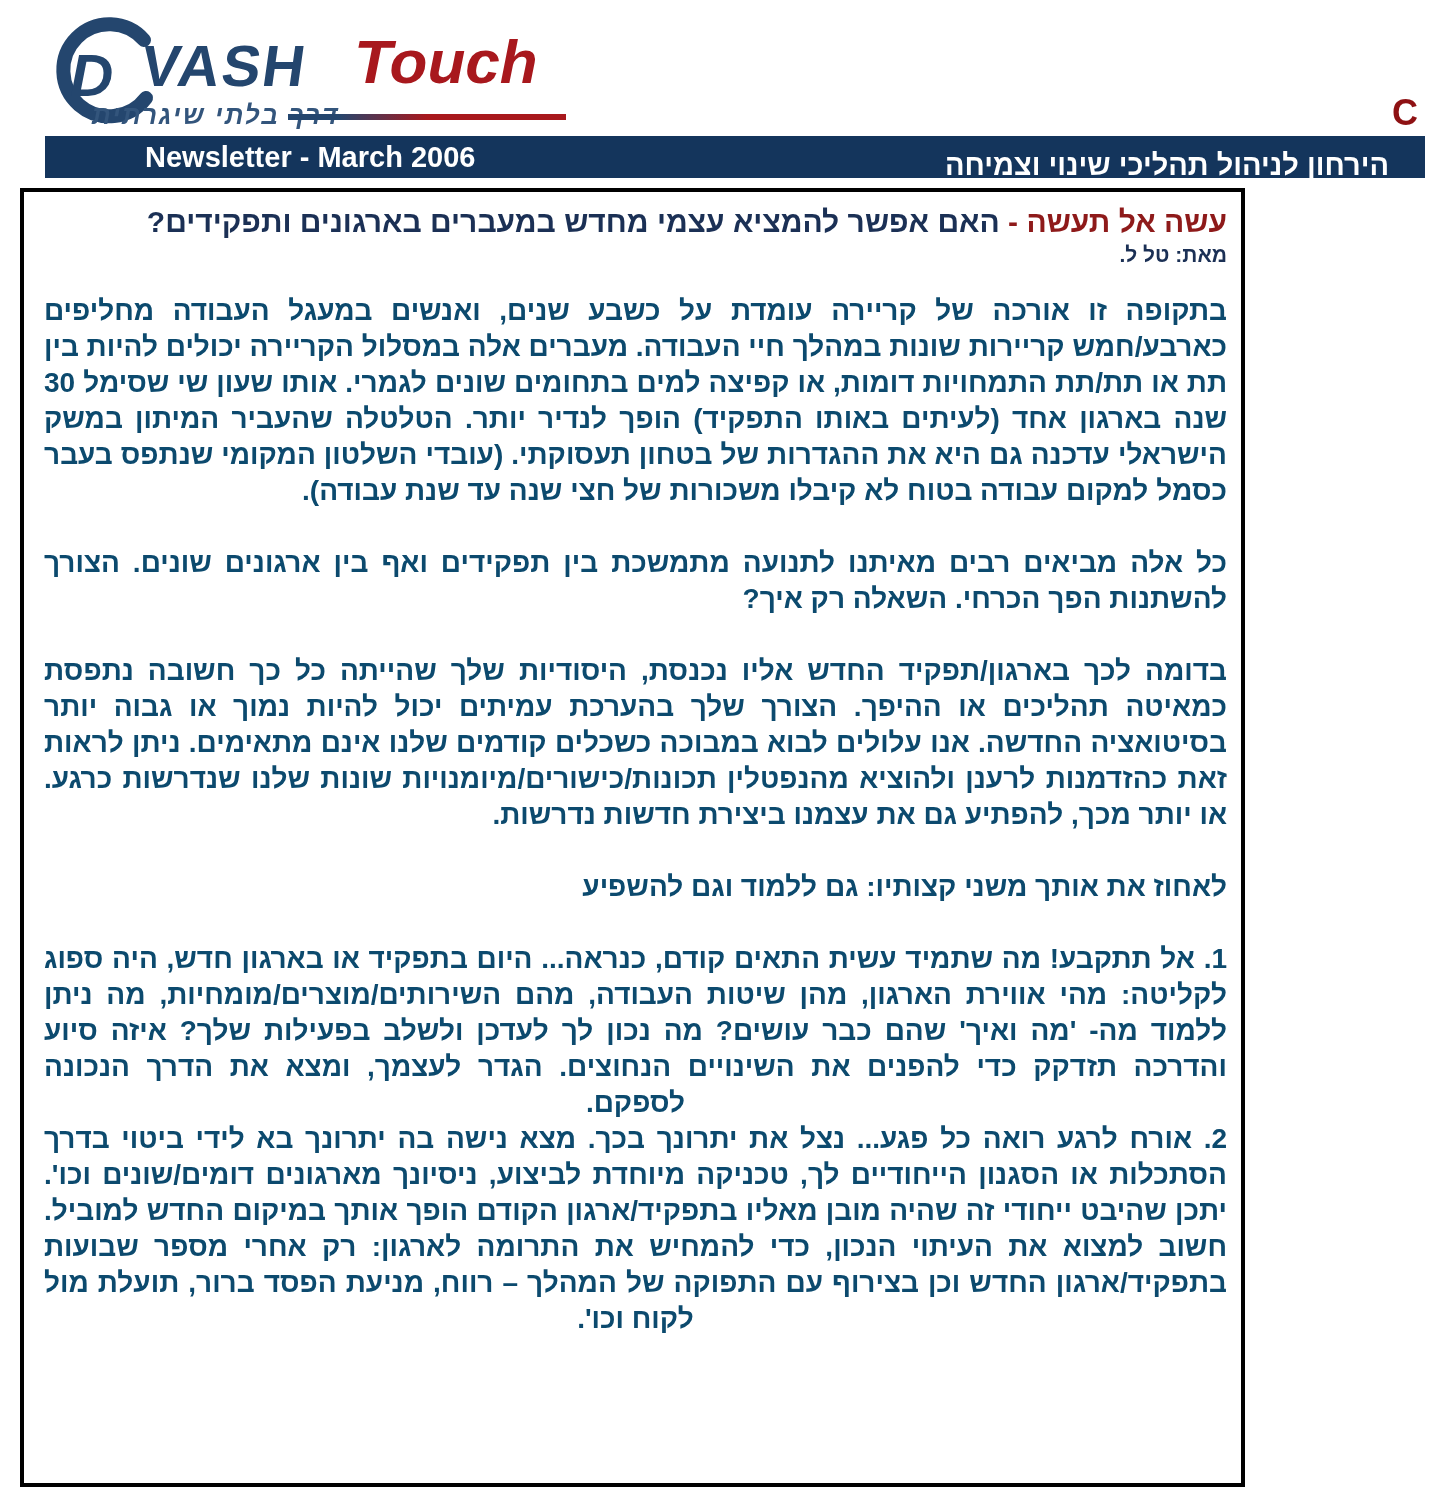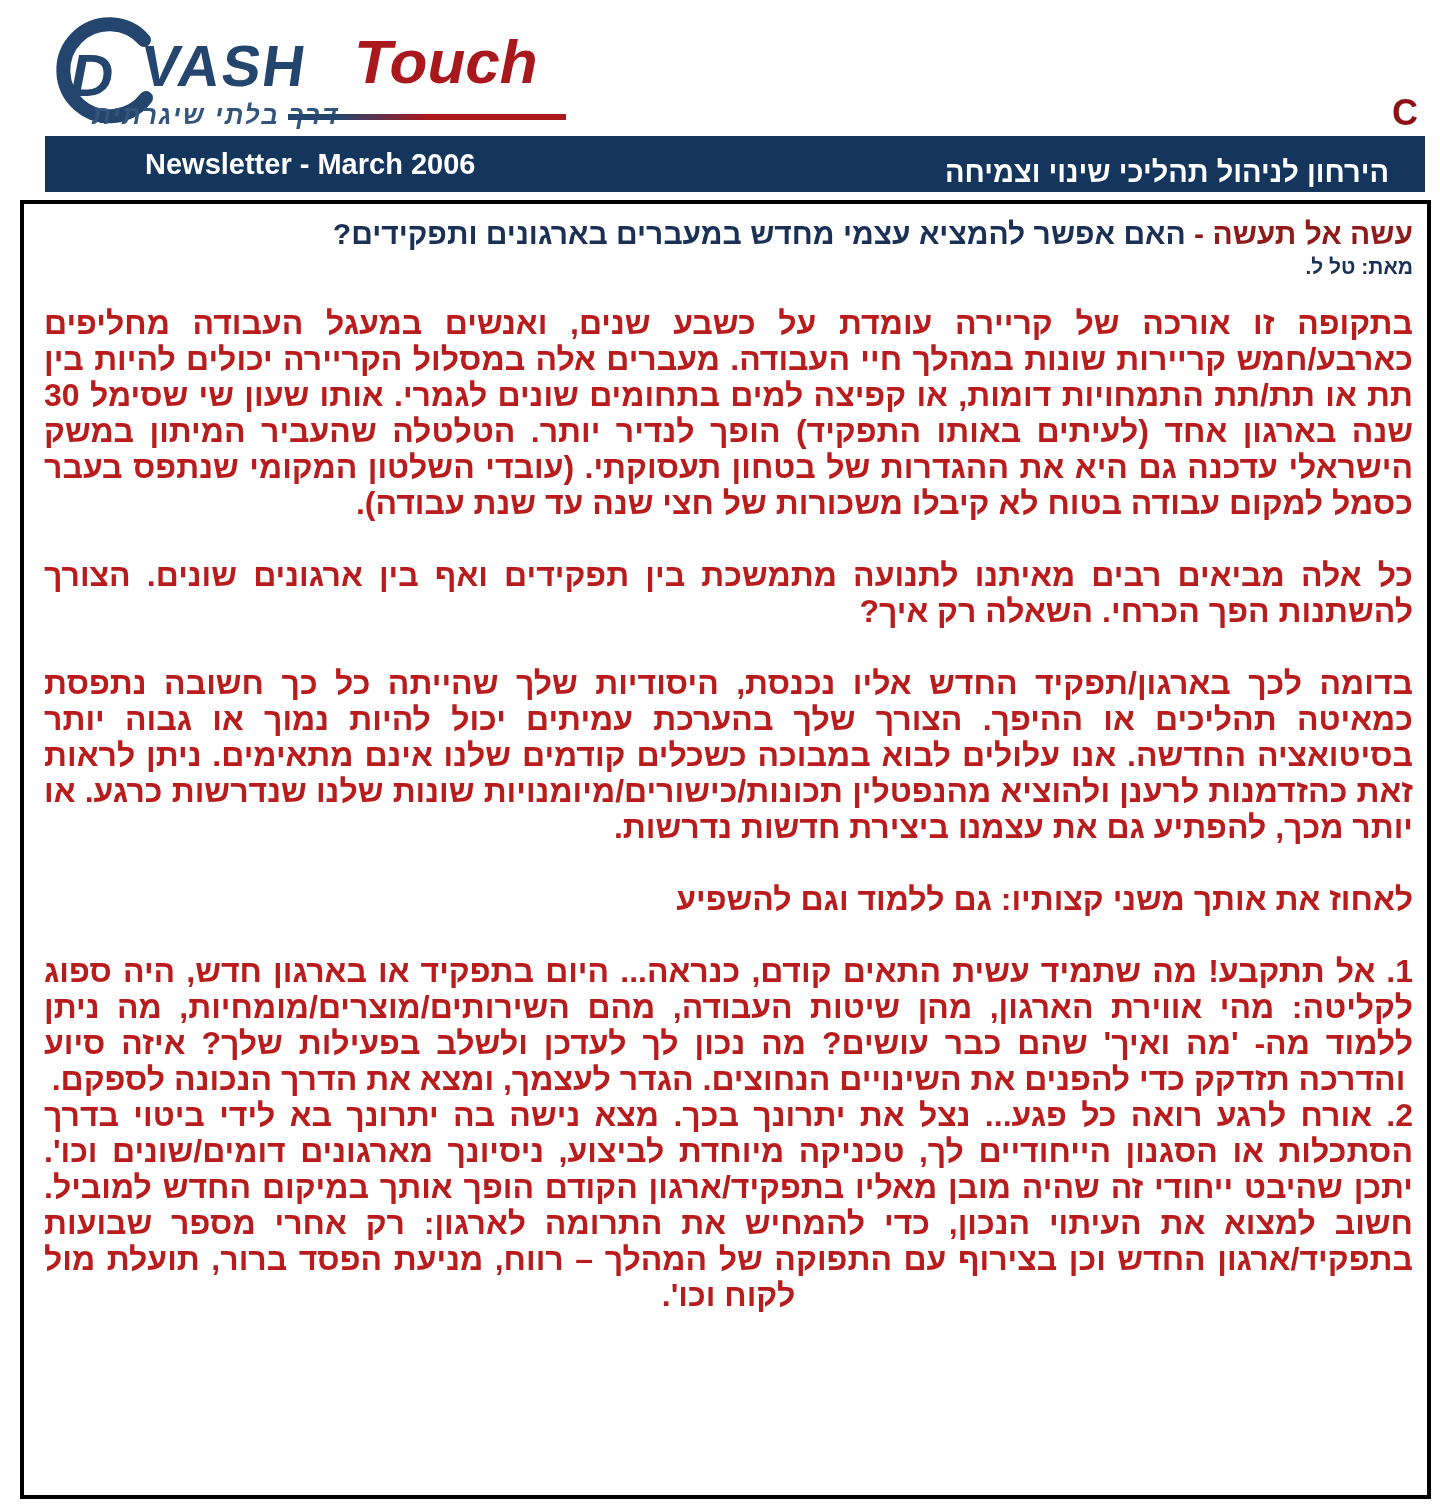--- a/index.html
+++ b/index.html
@@ -29,47 +29,47 @@
     background:linear-gradient(90deg,#24466E 0%,#24466E 18%,#A8181D 50%,#A8181D 100%);
   }
   .corner-c {
     position:absolute; right:22px; top:92px;
     font-size:36px; font-weight:bold; color:#8E1113;
     font-family:"Liberation Sans","DejaVu Sans",sans-serif;
   }
 
   
   .navbar {
-    position:absolute; left:45px; top:136px; width:1380px; height:56px;
+    position:absolute; left:45px; top:136px; width:1380px; height:42px;
     background:#14355C; display:flex; justify-content:space-between; align-items:center;
   }
   .navbar-left {
     margin-left:100px; color:#ffffff; font-weight:bold; font-size:29px; white-space:nowrap;
   }
   .navbar-right {
     margin-right:36px; color:#ffffff; font-weight:bold; font-size:29px;
     direction:rtl; white-space:nowrap;margin-top:16px;
   }
 
   
   .content-box {
-    position:absolute; left:20px; top:200px; width:1411px; height:1299px;
+    position:absolute; left:20px; top:188px; width:1225px; height:1299px;
     border:4px solid #000000; box-sizing:border-box;
     padding:10px 14px 0 20px; direction:rtl; overflow:hidden;
   }
   .article-title {
     text-align:right; font-size:30px; font-weight:bold;
     color:#1B3055; line-height:1.3;
   }
   .article-title .title-red { color:#8E1A1A; }
   .byline {
     text-align:right; font-size:21px; font-weight:bold; color:#1B3055; margin-top:2px;
   }
   .body-text {
-    margin-top:26px; font-size:32px; font-weight:bold; color:#b91c1c;
+    margin-top:26px; font-size:28px; font-weight:bold; color:#0c4a6e;
     line-height:36px; text-align:justify;
   }
   .para    { margin:0 0 36px 0; }
   .subhead { margin:0 0 36px 0; text-align:right; }
   .list-item { margin:0; text-align:justify; text-align-last:center; }
   .closing { margin-top:12px; text-align:right; }
 </style>
 </head>
 <body>
 

